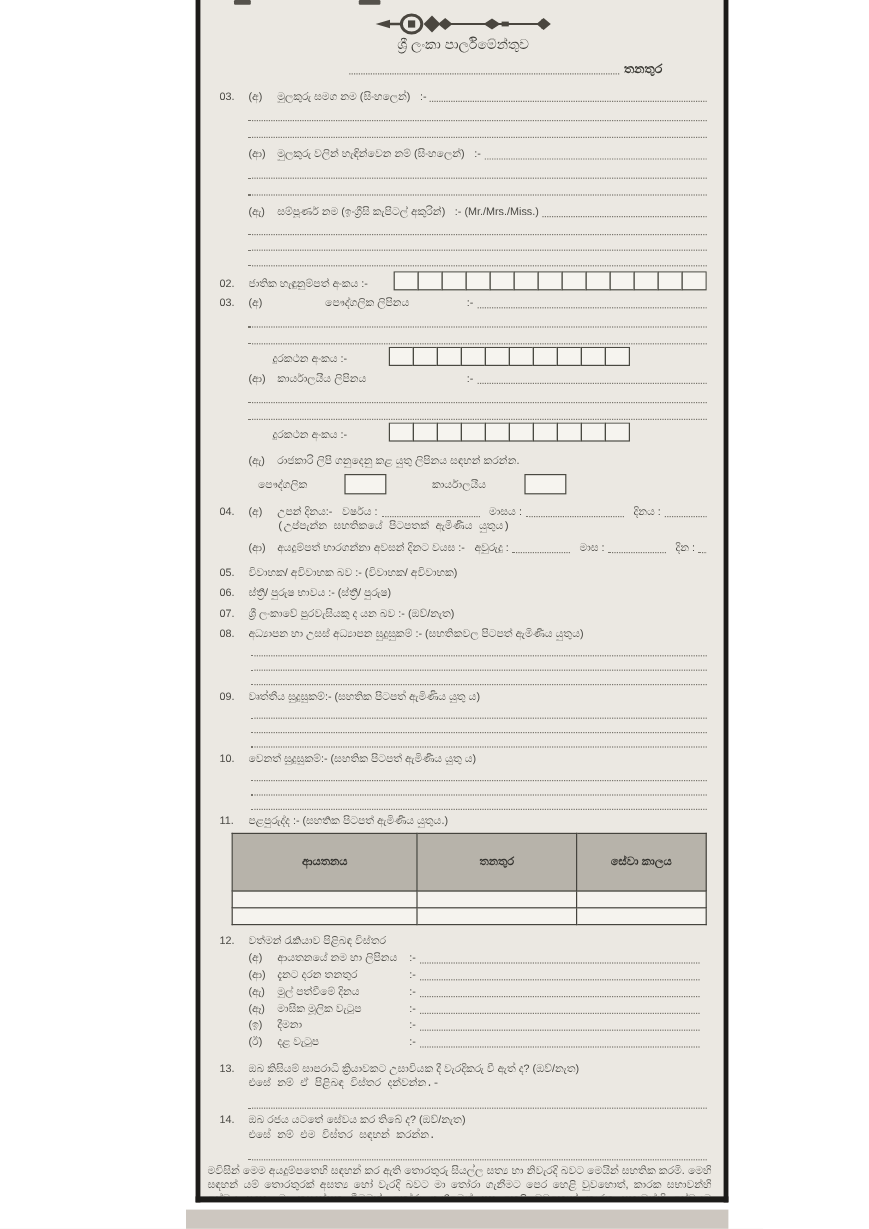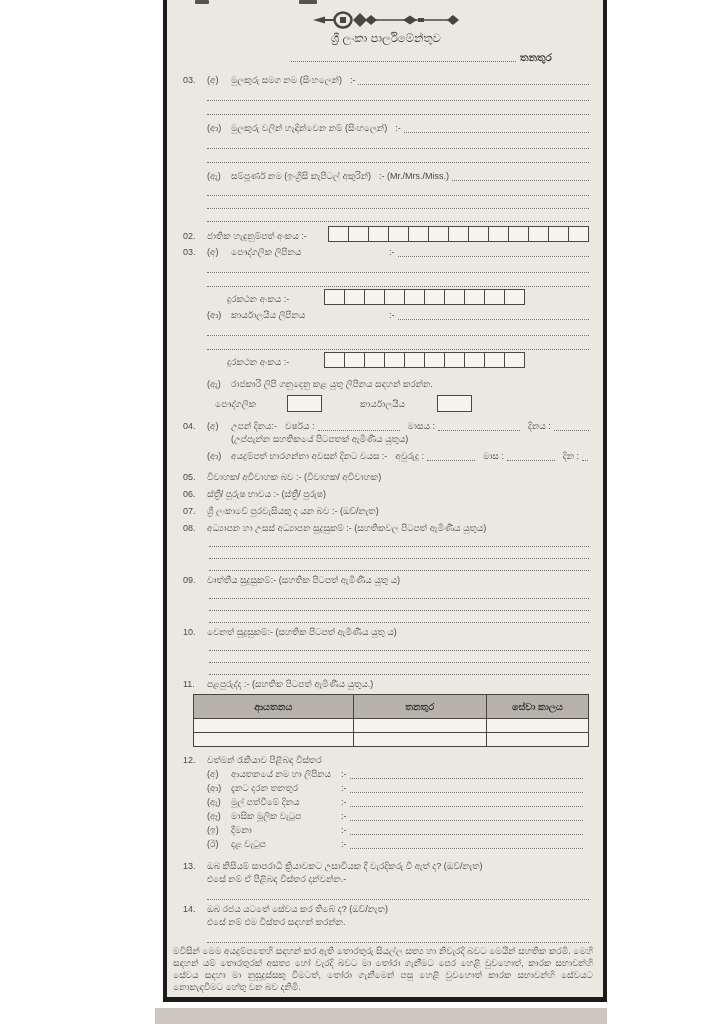--- a/index.html
+++ b/index.html
@@ -41,29 +41,29 @@
   .box{flex:none;width:19.5px;height:14px;border:1.5px solid #4a4941;background:#f6f4ef;margin-left:-1.5px;}
   .boxes-abs-right{position:absolute;right:0;bottom:1px;}
   .boxes-abs{position:absolute;left:142px;bottom:1px;}
   .boxrow{height:17px;margin-top:4px;}
   .phone-row{height:17px;margin-top:2px;padding-left:44px;}
 
   .cb-row{position:relative;height:17px;margin-top:4px;}
   .cb-row .cb-lbl{position:absolute;bottom:2px;white-space:nowrap;}
   .cb{position:absolute;bottom:0;width:33px;height:15px;border:1.5px solid #4a4941;background:#f6f4ef;}
 
-  .note-row{height:14px;line-height:13px;padding-left:48px;overflow:hidden;}
+  .note-row{height:14px;line-height:13px;padding-left:48px;overflow:hidden;font-family:Liberation Mono, monospace;}
 
   .mt2{margin-top:2px}.mt3{margin-top:3px}.mt6{margin-top:6px}
   .mt7{margin-top:7px}.mt8{margin-top:8px}.mt9{margin-top:9px}
 
   table.exp{border-collapse:collapse;margin:3px 0 0 10px;width:396px;}
   table.exp th{
     background:#b7b3aa;border:1.5px solid #45443e;height:15px;
-    font-size:9.5px;font-weight:bold;color:#33322e;text-align:center;padding:4px;
+    font-size:9.5px;font-weight:bold;color:#33322e;text-align:center;padding:16px;
   }
   table.exp td{background:#f5f3ee;border:1.5px solid #45443e;height:13px;padding:0;}
   .col1{width:162px}.col2{width:134px}.col3{width:100px}
 
   .sub-row .lbl-fixed{flex:none;width:102px;white-space:nowrap;overflow:hidden;}
 
   .decl{margin:2px 0 0 -10px;width:420px;text-align:justify;line-height:12px;font-size:9px;color:#4b4a45;}
 
   .page-edge-bar{position:absolute;left:155px;top:1008px;width:452px;height:16px;background:#cdc7c0;}
 </style>
@@ -145,21 +145,21 @@
           <div class="box"></div>
           <div class="box"></div>
           <div class="box"></div>
           <div class="box"></div>
         </div>
     </div>
 
     <div class="row mt2">
       <span class="num">03.</span>
       <span class="tag">(අ)</span>
-      <span class="lbl" style="width:150px;overflow:hidden;">පෞද්ගලික ලිපිනය</span>
+      <span class="lbl" style="width:150px;overflow:hidden;text-align:center;">පෞද්ගලික ලිපිනය</span>
       <span class="sep">:-</span>
       <span class="dots"></span>
     </div>
     <div class="write-line"></div>
     <div class="write-line"></div>
 
     <div class="row phone-row">
       <span class="lbl">දුරකථන අංකය :-</span>
       <div class="boxes boxes-abs">
           <div class="box"></div>

